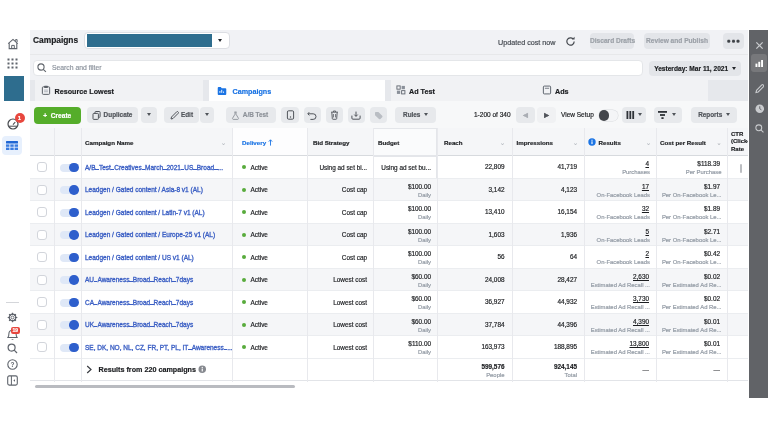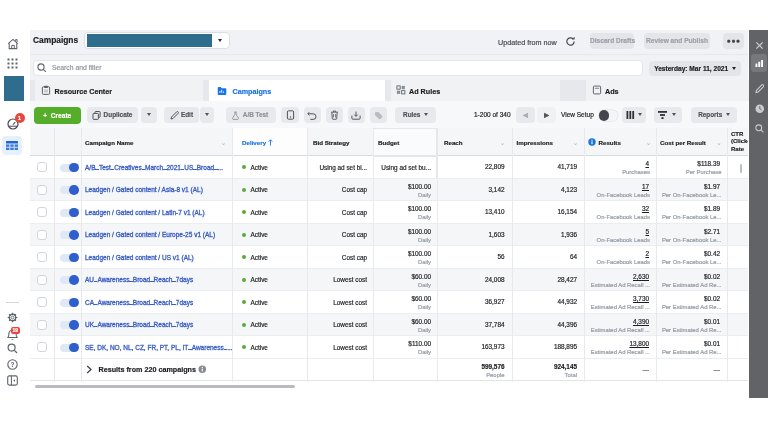--- a/index.html
+++ b/index.html
@@ -122,21 +122,21 @@
   <svg class="railico" style="left:7px;top:375px" width="11" height="11" viewBox="0 0 11 11">
       <rect x="0.7" y="0.9" width="9.6" height="9.2" rx="1.6" fill="none" stroke="#5f646c" stroke-width="1.1"></rect>
       <line x1="4.4" y1="1" x2="4.4" y2="10" stroke="#5f646c" stroke-width="1"></line>
       <path d="M6.3 5.5 8 4.2v2.6z" fill="#5f646c"></path>
     </svg>
 
   <div class="abs" id="title">Campaigns</div>
   <div class="abs" id="acctdd"></div>
   <div class="abs" id="acctred"></div>
   <div class="abs" style="left:218px;top:39px;width:0;height:0;border-left:2.8px solid transparent;border-right:2.8px solid transparent;border-top:3.8px solid #23262b;"></div>
-  <div class="abs" id="updated">Updated from now</div>
+  <div class="abs" id="updated">Updated cost now</div>
   <svg class="abs" style="left:565px;top:36px" width="11" height="11" viewBox="0 0 12 12">
       <path d="M10 6a4 4 0 1 1-1.1-2.8" fill="none" stroke="#44484e" stroke-width="1.3"></path>
       <path d="M10.4 0.8v3.1h-3z" fill="#44484e"></path>
     </svg>
   <div class="abs hbtn" style="left:590px;width:44px;">Discard Drafts</div>
   <div class="abs hbtn" style="left:644px;width:66px;">Review and Publish</div>
   <div class="abs hbtn" style="left:723px;width:21px;color:#3e4247;font-size:7px;letter-spacing:0.5px;">●●●</div>
 
   <div class="abs" id="searchbox"></div>
   <svg class="abs" style="left:37px;top:63px" width="10" height="10" viewBox="0 0 11 11">
@@ -145,39 +145,39 @@
     </svg>
   <div class="abs" id="searchtxt">Search and filter</div>
   <div class="abs" id="datebtn">Yesterday: Mar 11, 2021 &nbsp;<span class="caret" style="border-top-color:#23262b"></span></div>
 
   <div class="tab" style="left:35px;width:168px;">
     <svg style="position:absolute;left:6px;top:5px" width="10" height="10" viewBox="0 0 11 11">
         <rect x="1.5" y="2" width="8" height="8.3" rx="1" fill="none" stroke="#5c6168" stroke-width="1.1"></rect>
         <rect x="3.4" y="0.7" width="4.2" height="2.6" rx="0.7" fill="#5c6168"></rect>
         <path d="M3.4 5.6h4.2M3.4 7.4h4.2" stroke="#9aa0a8" stroke-width="0.8"></path>
       </svg>
-    <span style="left:19.5px">Resource Center</span>
+    <span style="left:19.5px">Resource Lowest</span>
   </div>
   <div class="tab" id="tab-camp" style="left:209px;width:176px;">
     <svg style="position:absolute;left:8px;top:5.5px" width="10" height="10" viewBox="0 0 11 11">
         <path d="M0.8 2.2a1 1 0 0 1 1-1h2.4l1 1.2h4a1 1 0 0 1 1 1v5.4a1 1 0 0 1-1 1H1.8a1 1 0 0 1-1-1z" fill="#1b74e4"></path>
         <path d="M3.2 7.5v-2M5.2 7.5V4.2M7.2 7.5v-1.4" stroke="#fff" stroke-width="1"></path>
       </svg>
     <span style="left:23.5px">Campaigns</span>
   </div>
   <div class="tab" style="left:391px;width:169px;">
     <svg style="position:absolute;left:4.5px;top:5px" width="10" height="10" viewBox="0 0 11 11">
         <rect x="1" y="1" width="3.6" height="3.6" fill="none" stroke="#606770" stroke-width="1"></rect>
         <rect x="6.2" y="1" width="3.6" height="3.6" fill="#8a9099"></rect>
         <rect x="1" y="6.2" width="3.6" height="3.6" fill="#8a9099"></rect>
         <rect x="6.2" y="6.2" width="3.6" height="3.6" fill="none" stroke="#606770" stroke-width="1"></rect>
       </svg>
-    <span style="left:18px">Ad Rules</span>
-  </div>
-  <div class="tab" style="left:586px;width:172px;">
+    <span style="left:18px">Ad Test</span>
+  </div>
+  <div class="tab" style="left:536px;width:172px;">
     <svg style="position:absolute;left:5.5px;top:5px" width="10" height="10" viewBox="0 0 11 11">
         <rect x="1.5" y="1.2" width="8" height="8.6" rx="1" fill="none" stroke="#606770" stroke-width="1.1"></rect>
         <line x1="3.2" y1="3.6" x2="7.8" y2="3.6" stroke="#606770" stroke-width="0.9"></line>
       </svg>
     <span style="left:19px">Ads</span>
   </div>
 
   <div class="abs" id="createbtn">+&nbsp; Create</div>
   <div class="tbtn" style="left:86.5px;width:51px;">
     <svg style="position:absolute;left:5.5px;top:3.5px" width="9" height="9" viewBox="0 0 9 9">

